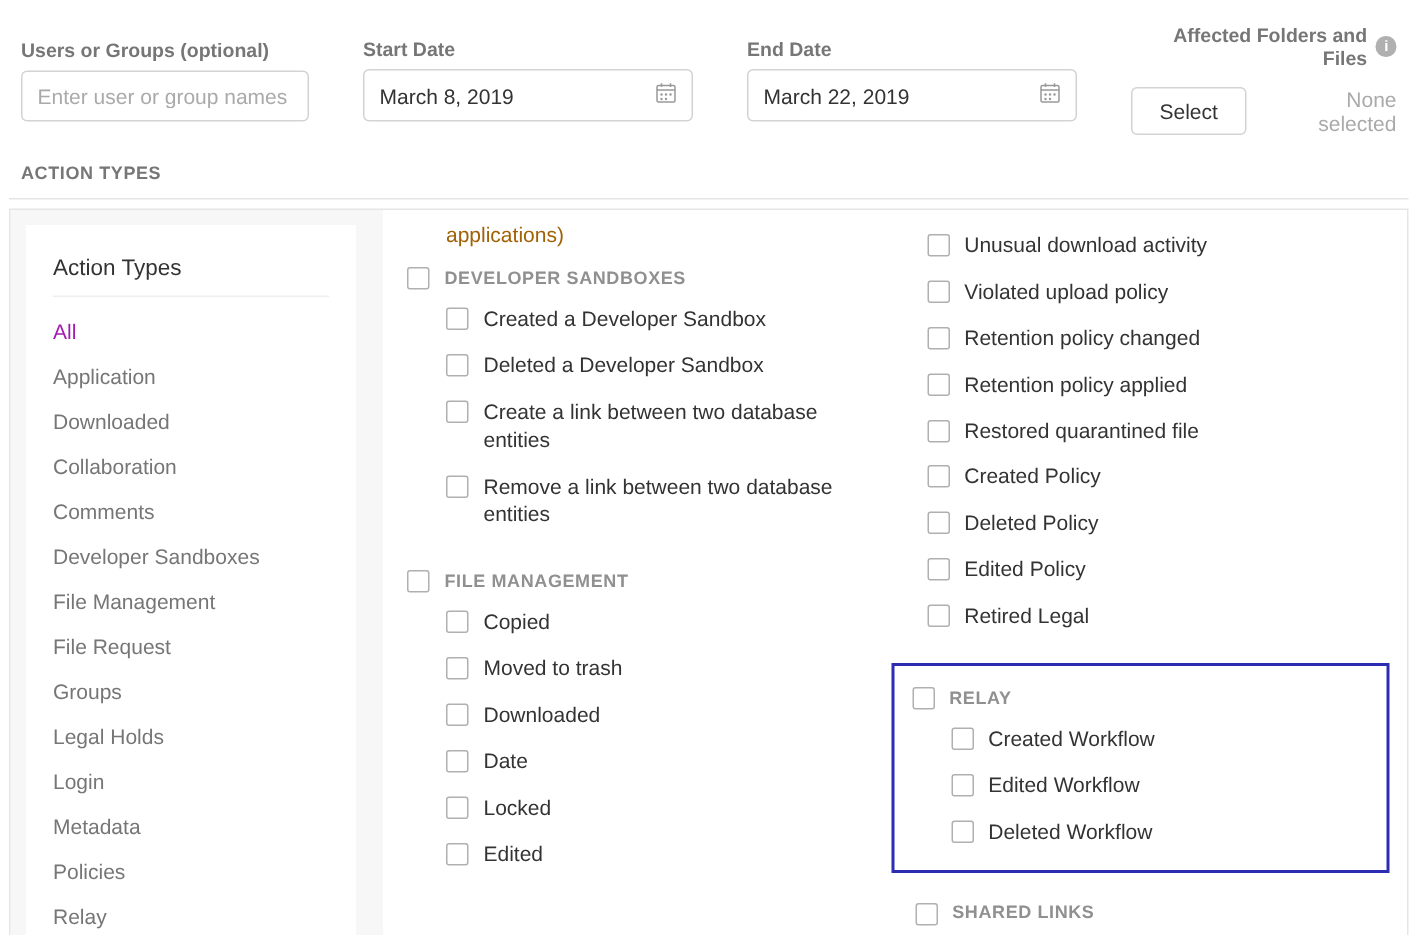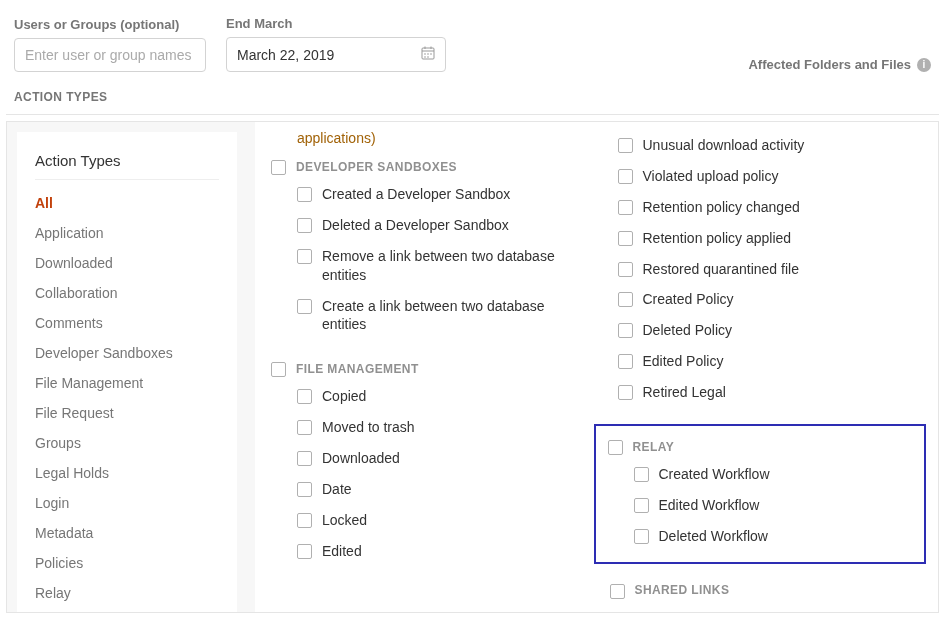--- a/index.html
+++ b/index.html
@@ -5,23 +5,23 @@
     * { box-sizing: border-box; margin: 0; padding: 0; }
     body {
       font-family: -apple-system, BlinkMacSystemFont, "Segoe UI", Helvetica, Arial, sans-serif;
       font-size: 13px;
       color: #333;
       background: #fff;
       width: 945px;
     }
     .top-filters {
       display: flex;
-      gap: 20px;
+      gap: 36px;
       padding: 16px 14px 10px 14px;
-      align-items: flex-end;
+      align-items: center;
     }
     .filter-group { display: flex; flex-direction: column; gap: 6px; }
     .filter-label {
       font-size: 13px;
       font-weight: 600;
       color: #767676;
     }
     .text-input, .date-input {
       border: 1px solid #d3d3d3;
       border-radius: 4px;
@@ -95,21 +95,21 @@
       border: 0; border-top: 1px solid #eee;
       margin: 0 18px 4px 18px;
     }
     .nav-list { list-style: none; padding: 4px 0 16px 0; }
     .nav-item {
       padding: 7px 18px;
       font-size: 14px;
       color: #767676;
       cursor: pointer;
     }
-    .nav-item.active { font-weight: 700; color: #c2410c; }
+    .nav-item.active { font-weight: 400; color: #a21caf; }
     
     .right-col {
       flex: 1;
       overflow-y: scroll;
       padding: 8px 12px 12px 4px;
       scrollbar-width: thin;
     }
     .columns {
       display: flex;
       gap: 10px;
@@ -165,23 +165,42 @@
   </style>
 </head>
 <body>
 
 <div class="top-filters">
   <div class="filter-group">
     <div class="filter-label">Users or Groups (optional)</div>
     <input class="text-input" placeholder="Enter user or group names" style="">
   </div>
 
-
   <div class="filter-group">
-    <div class="filter-label">End March</div>
+    <div class="filter-label">Start Date</div>
+    <div class="date-input">
+      <span>March 8, 2019</span>
+      <span class="cal-icon">
+        <svg width="14" height="14" viewBox="0 0 14 14">
+            <rect x="1" y="2" width="12" height="11" rx="1" fill="none" stroke="#999" stroke-width="1"></rect>
+            <line x1="1" y1="5" x2="13" y2="5" stroke="#999" stroke-width="1"></line>
+            <line x1="4" y1="0.5" x2="4" y2="3" stroke="#999" stroke-width="1"></line>
+            <line x1="10" y1="0.5" x2="10" y2="3" stroke="#999" stroke-width="1"></line>
+            <circle cx="4" cy="8" r="0.8" fill="#999"></circle>
+            <circle cx="7" cy="8" r="0.8" fill="#999"></circle>
+            <circle cx="10" cy="8" r="0.8" fill="#999"></circle>
+            <circle cx="4" cy="11" r="0.8" fill="#999"></circle>
+            <circle cx="7" cy="11" r="0.8" fill="#999"></circle>
+          </svg>
+      </span>
+    </div>
+  </div>
+
+  <div class="filter-group">
+    <div class="filter-label">End Date</div>
     <div class="date-input">
       <span>March 22, 2019</span>
       <span class="cal-icon">
         <svg width="14" height="14" viewBox="0 0 14 14">
             <rect x="1" y="2" width="12" height="11" rx="1" fill="none" stroke="#999" stroke-width="1"></rect>
             <line x1="1" y1="5" x2="13" y2="5" stroke="#999" stroke-width="1"></line>
             <line x1="4" y1="0.5" x2="4" y2="3" stroke="#999" stroke-width="1"></line>
             <line x1="10" y1="0.5" x2="10" y2="3" stroke="#999" stroke-width="1"></line>
             <circle cx="4" cy="8" r="0.8" fill="#999"></circle>
             <circle cx="7" cy="8" r="0.8" fill="#999"></circle>
@@ -190,20 +209,24 @@
             <circle cx="7" cy="11" r="0.8" fill="#999"></circle>
           </svg>
       </span>
     </div>
   </div>
 
   <div class="filter-group affected-group">
     <div class="affected-label-row">
       <span>Affected Folders and Files</span>
       <span class="info-icon">i</span>
+    </div>
+    <div class="affected-controls">
+      <button class="btn-select">Select</button>
+      <span class="none-selected">None selected</span>
     </div>
   </div>
 </div>
 
 <div class="section-title">ACTION TYPES</div>
 <hr class="hr">
 
 <div class="outer-panel">
   <div class="left-col">
     <div class="left-inner">
@@ -243,25 +266,25 @@
           <div class="chk-row">
             <input type="checkbox" class="cb" style="">
             <label>Created a Developer Sandbox</label>
           </div>
           <div class="chk-row">
             <input type="checkbox" class="cb" style="">
             <label>Deleted a Developer Sandbox</label>
           </div>
           <div class="chk-row">
             <input type="checkbox" class="cb" style="">
+            <label>Create a link between two database entities</label>
+          </div>
+          <div class="chk-row">
+            <input type="checkbox" class="cb" style="">
             <label>Remove a link between two database entities</label>
-          </div>
-          <div class="chk-row">
-            <input type="checkbox" class="cb" style="">
-            <label>Create a link between two database entities</label>
           </div>
         </div>
 
         <div class="cat-block">
           <div class="cat-header">
             <input type="checkbox" class="cb" style="">
             <span class="cat-title">FILE MANAGEMENT</span>
           </div>
           <div class="chk-row">
             <input type="checkbox" class="cb" style="">

